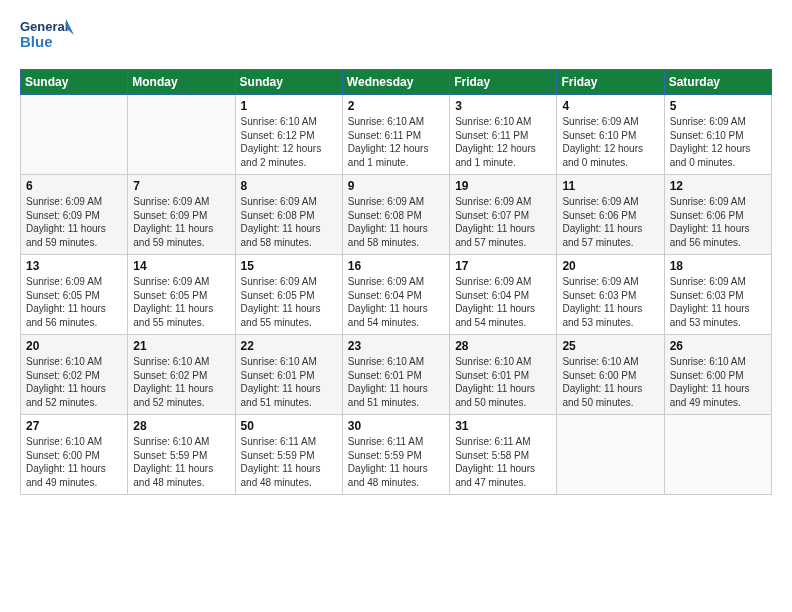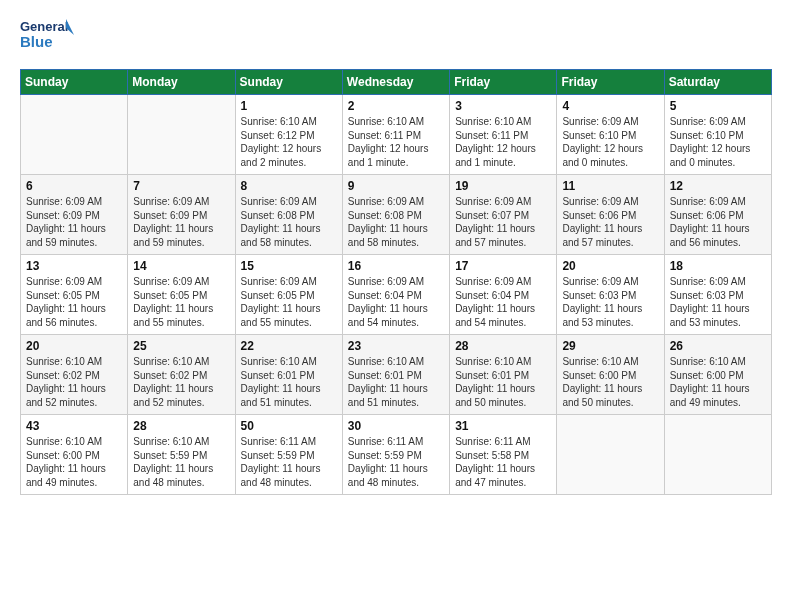--- a/index.html
+++ b/index.html
@@ -191,47 +191,47 @@
             <div class="day-num">18</div>
             <div class="day-info">Sunrise: 6:09 AM<br>Sunset: 6:03 PM<br>Daylight: 11 hours<br>and 53 minutes.</div>
           </td>
         </tr>
         <tr>
           <td>
             <div class="day-num">20</div>
             <div class="day-info">Sunrise: 6:10 AM<br>Sunset: 6:02 PM<br>Daylight: 11 hours<br>and 52 minutes.</div>
           </td>
           <td>
-            <div class="day-num">25</div>
+            <div class="day-num">21</div>
             <div class="day-info">Sunrise: 6:10 AM<br>Sunset: 6:02 PM<br>Daylight: 11 hours<br>and 52 minutes.</div>
           </td>
           <td>
             <div class="day-num">22</div>
             <div class="day-info">Sunrise: 6:10 AM<br>Sunset: 6:01 PM<br>Daylight: 11 hours<br>and 51 minutes.</div>
           </td>
           <td>
             <div class="day-num">23</div>
             <div class="day-info">Sunrise: 6:10 AM<br>Sunset: 6:01 PM<br>Daylight: 11 hours<br>and 51 minutes.</div>
           </td>
           <td>
             <div class="day-num">28</div>
             <div class="day-info">Sunrise: 6:10 AM<br>Sunset: 6:01 PM<br>Daylight: 11 hours<br>and 50 minutes.</div>
           </td>
           <td>
-            <div class="day-num">29</div>
+            <div class="day-num">25</div>
             <div class="day-info">Sunrise: 6:10 AM<br>Sunset: 6:00 PM<br>Daylight: 11 hours<br>and 50 minutes.</div>
           </td>
           <td>
             <div class="day-num">26</div>
             <div class="day-info">Sunrise: 6:10 AM<br>Sunset: 6:00 PM<br>Daylight: 11 hours<br>and 49 minutes.</div>
           </td>
         </tr>
         <tr>
           <td>
-            <div class="day-num">43</div>
+            <div class="day-num">27</div>
             <div class="day-info">Sunrise: 6:10 AM<br>Sunset: 6:00 PM<br>Daylight: 11 hours<br>and 49 minutes.</div>
           </td>
           <td>
             <div class="day-num">28</div>
             <div class="day-info">Sunrise: 6:10 AM<br>Sunset: 5:59 PM<br>Daylight: 11 hours<br>and 48 minutes.</div>
           </td>
           <td>
             <div class="day-num">50</div>
             <div class="day-info">Sunrise: 6:11 AM<br>Sunset: 5:59 PM<br>Daylight: 11 hours<br>and 48 minutes.</div>
           </td>

